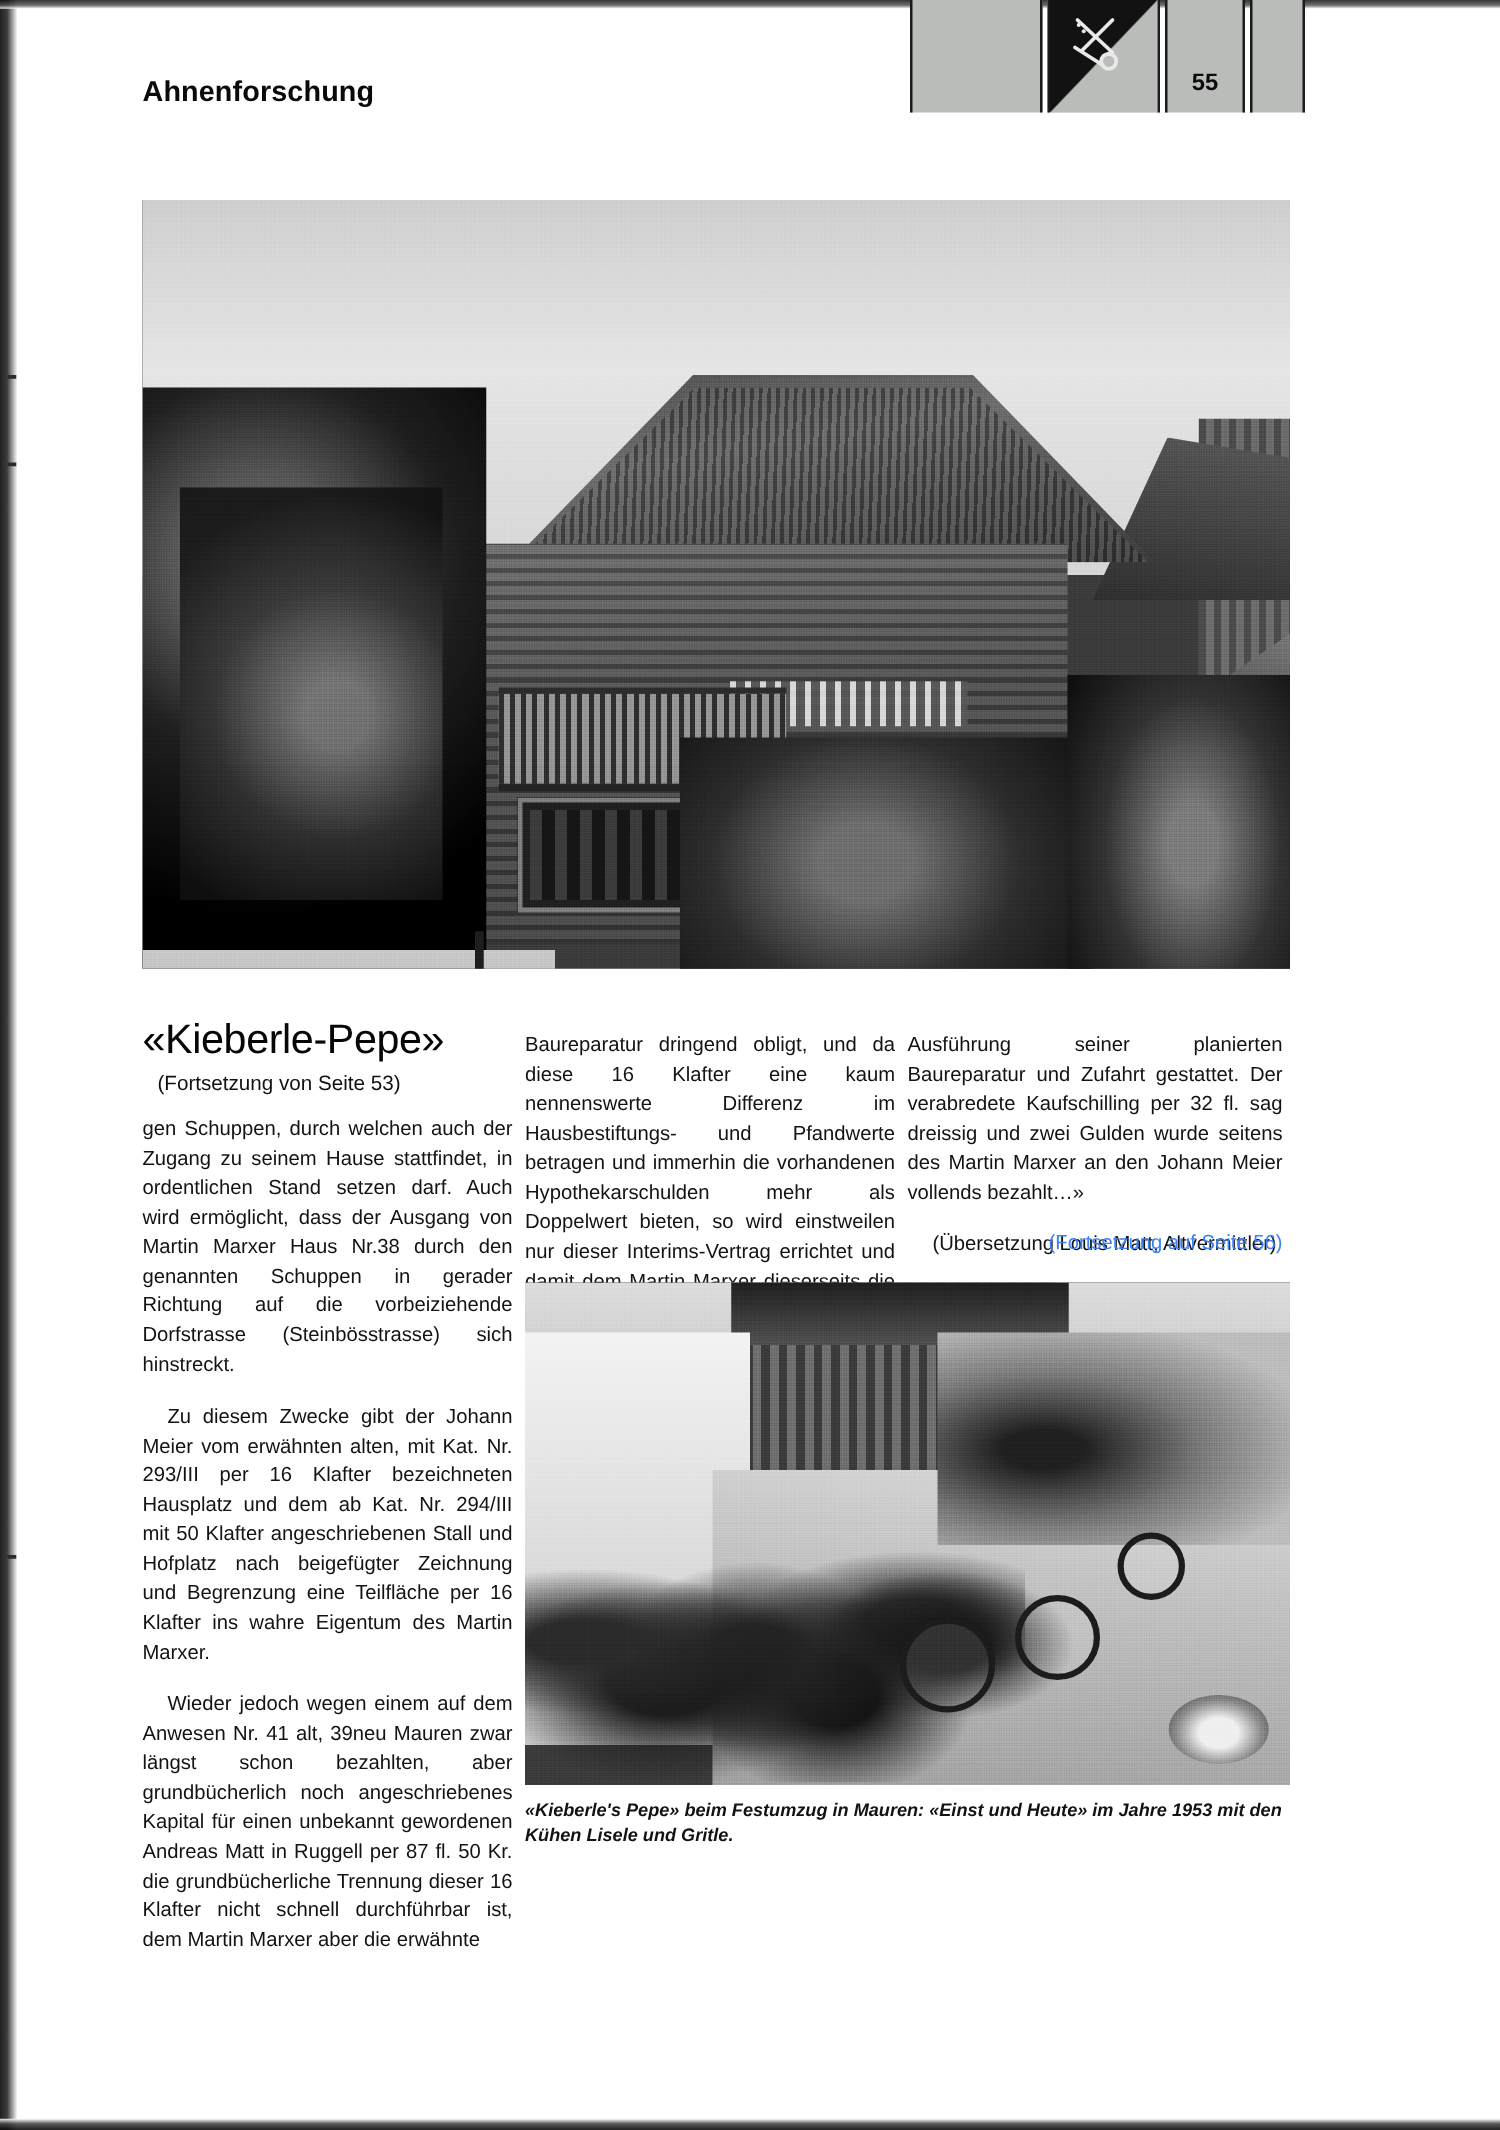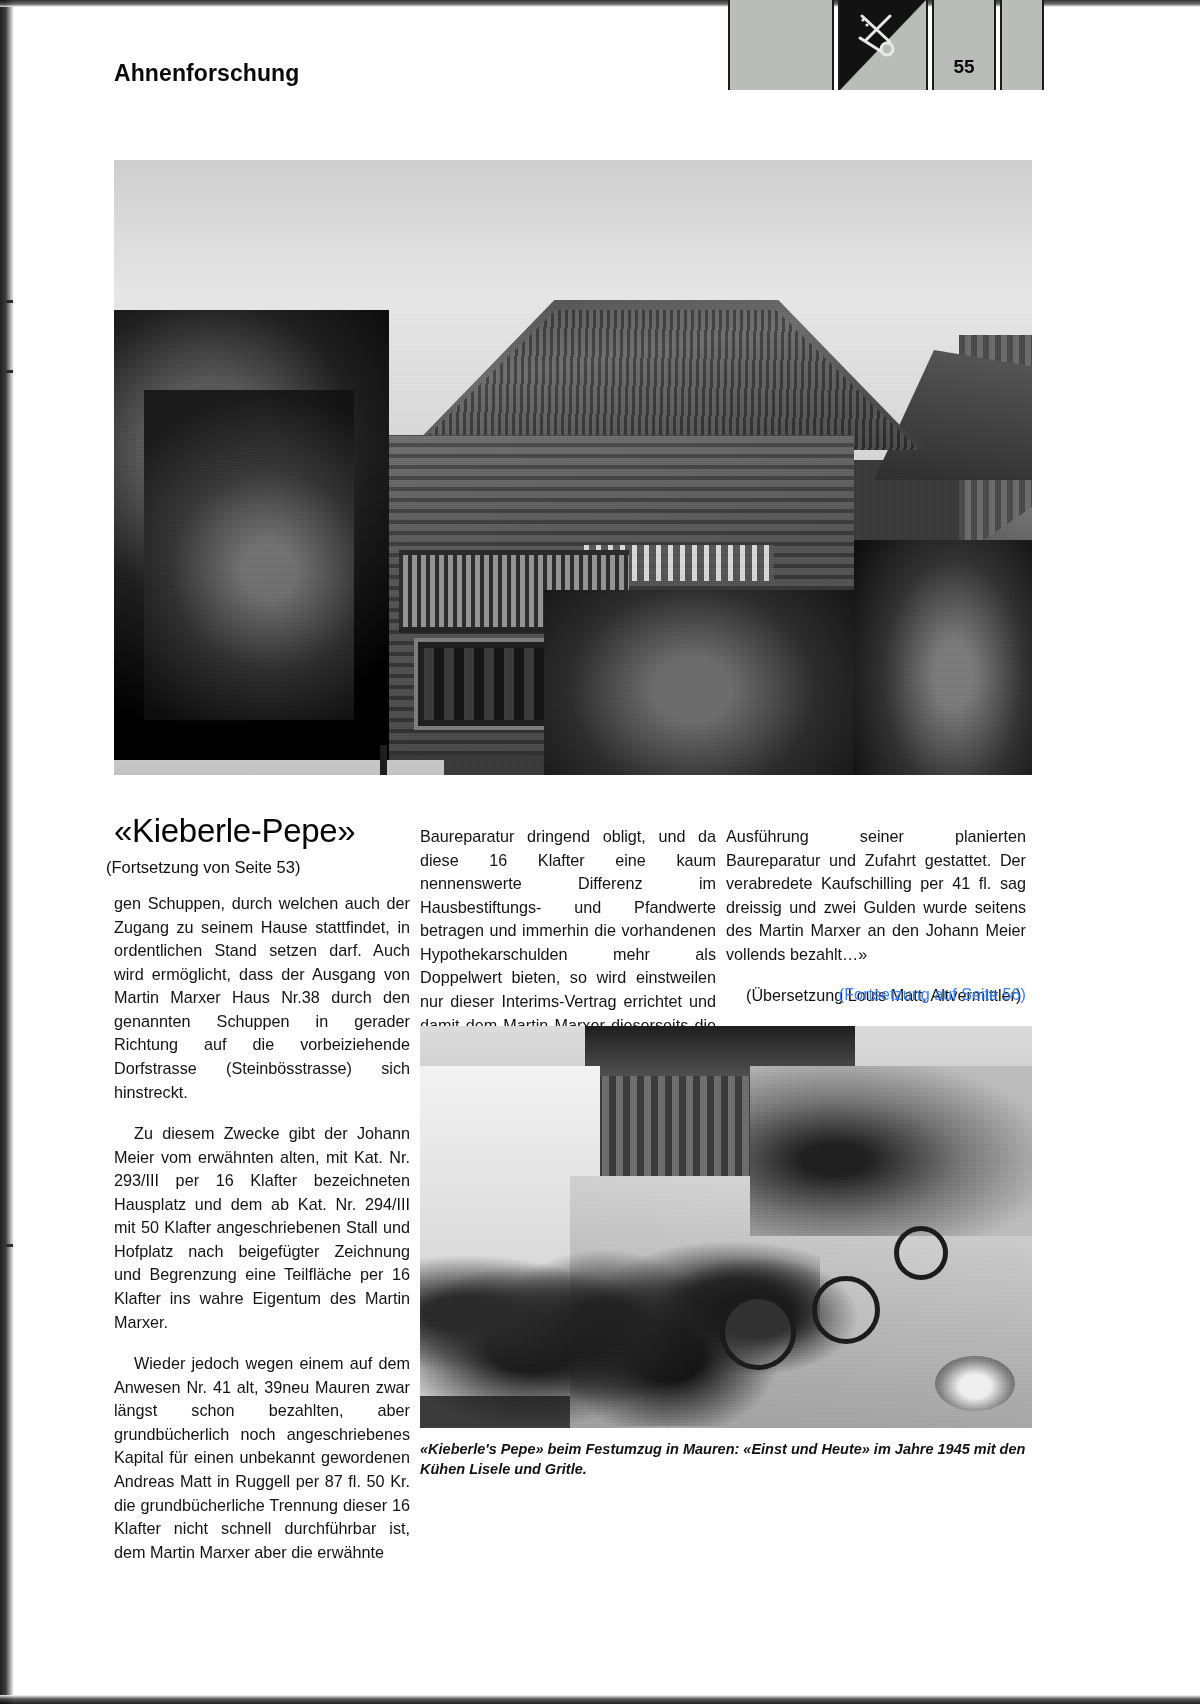--- a/index.html
+++ b/index.html
@@ -308,21 +308,21 @@
     left: 114px;
     top: 812px;
     width: 300px;
     font-size: 33px;
     font-weight: normal;
     letter-spacing: -.3px;
     color: #060606;
   }
   .deck {
     position: absolute;
-    left: 106px;
+    left: 126px;
     top: 858px;
     font-size: 16.5px;
     color: #111;
   }
 
   .col {
     position: absolute;
     font-size: 16.2px;
     line-height: 1.455;
     text-align: justify;
@@ -413,21 +413,21 @@
     <p>gen Schuppen, durch welchen auch der Zugang zu seinem Hause stattfindet, in ordentlichen Stand setzen darf. Auch wird ermöglicht, dass der Ausgang von Martin Marxer Haus Nr.38 durch den genannten  Schuppen in gerader Richtung auf die vorbeiziehende Dorfstrasse (Steinbösstrasse) sich hinstreckt.</p>
     <p class="indent">Zu diesem Zwecke gibt der Johann Meier vom erwähnten alten, mit Kat. Nr. 293/III per 16 Klafter bezeichneten Hausplatz und dem ab Kat. Nr. 294/III mit 50 Klafter angeschriebenen Stall und Hofplatz nach beigefügter Zeichnung und  Begrenzung eine Teilfläche per 16 Klafter ins wahre Eigentum des Martin Marxer.</p>
     <p class="indent">Wieder jedoch wegen einem auf dem Anwesen Nr. 41 alt, 39neu Mauren zwar längst schon bezahlten, aber grundbücherlich noch angeschriebenes Kapital für einen unbekannt gewordenen Andreas Matt in Ruggell per 87 fl. 50 Kr. die grundbücherliche Trennung dieser 16 Klafter nicht schnell durchführbar ist, dem Martin Marxer aber die erwähnte</p>
   </div>
 
   <div class="col col-2">
     <p>Baureparatur dringend obligt, und da diese 16 Klafter eine kaum nennenswerte Differenz im Hausbestiftungs- und Pfandwerte betragen und immerhin die vorhandenen Hypothekarschulden mehr als Doppelwert bieten, so wird einstweilen nur dieser Interims-Vertrag errichtet und damit dem Martin Marxer dieserseits die unbeanständete</p>
   </div>
 
   <div class="col col-3">
-    <p>Ausführung seiner planierten Baureparatur und Zufahrt gestattet. Der verabredete Kaufschilling per 41 fl. sag dreissig und zwei Gulden wurde seitens des Martin Marxer an den Johann Meier vollends bezahlt…»</p>
+    <p>Ausführung seiner planierten Baureparatur und Zufahrt gestattet. Der verabredete Kaufschilling per 32 fl. sag dreissig und zwei Gulden wurde seitens des Martin Marxer an den Johann Meier vollends bezahlt…»</p>
     <p class="attrib">(Übersetzung Louis Matt, Altvermittler)</p>
   </div>
 
   <div class="jump-note">(Fortsetzung auf Seite 56)</div>
 
   <div class="photo photo-bottom">
     <div class="ph-layer bp-sky"></div>
     <div class="ph-layer bp-barn"></div>
     <div class="ph-layer bp-barn-roof"></div>
     <div class="ph-layer bp-wall-left"></div>
@@ -435,15 +435,15 @@
     <div class="ph-layer bp-crowd"></div>
     <div class="ph-layer bp-figs"></div>
     <div class="ph-layer bp-wagon"></div>
     <div class="bp-wheel" style="left:300px;top:268px;width:66px;height:66px;"></div>
     <div class="bp-wheel" style="left:392px;top:250px;width:58px;height:58px;"></div>
     <div class="bp-wheel" style="left:474px;top:200px;width:44px;height:44px;"></div>
     <div class="ph-layer bp-hat"></div>
     <div class="grain"></div>
   </div>
 
-  <div class="caption caption-bottom">«Kieberle's Pepe» beim Festumzug in Mauren: «Einst und Heute» im Jahre 1945 mit den Kühen Lisele und Gritle.</div>
+  <div class="caption caption-bottom">«Kieberle's Pepe» beim Festumzug in Mauren: «Einst und Heute» im Jahre 1953 mit den Kühen Lisele und Gritle.</div>
 
 </div>
 
 </body></html>

